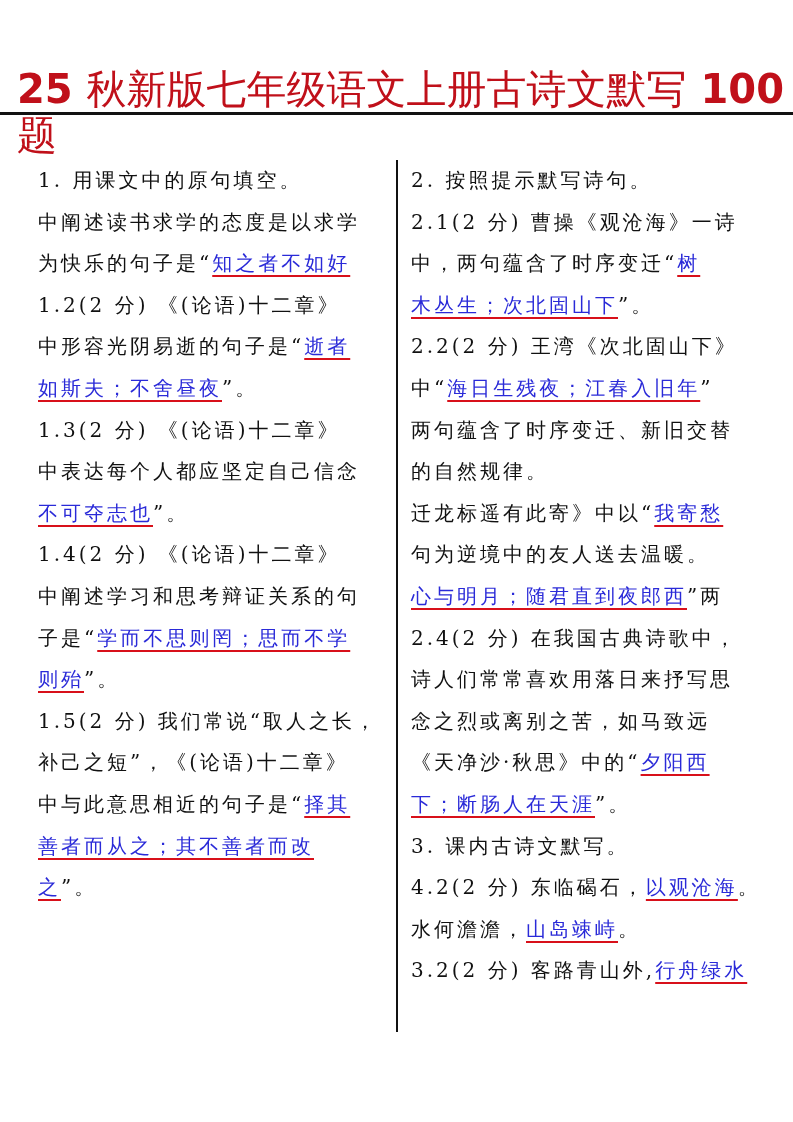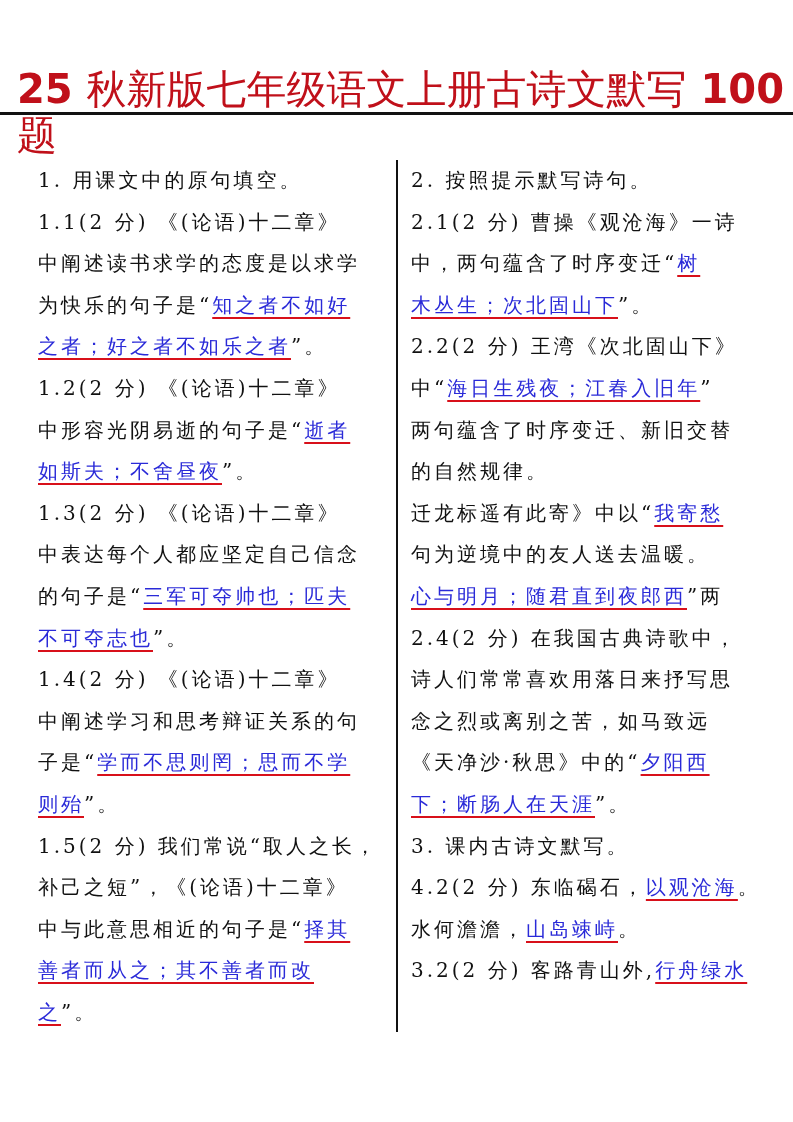--- a/index.html
+++ b/index.html
@@ -35,30 +35,27 @@
 </head>
 <body>
 
 <div class="title">
   <b>25 </b><span>秋新版七年级语文上册古诗文默写</span><b> 100 </b><span>题</span>
 </div>
 <div class="rule"></div>
 
 <div class="col left">
     <span class="line"><span>1.  用课文中的原句填空。</span></span>
-    <span class="line"><span>1.1(2 分) 《(论语)十二章》</span></span>
     <span class="line"><span>中阐述读书求学的态度是以求学</span></span>
     <span class="line"><span>为快乐的句子是“</span><span class="ans">知之者不如好</span></span>
-    <span class="line"><span class="ans">之者；好之者不如乐之者</span><span>”。</span></span>
     <span class="line"><span>1.2(2 分) 《(论语)十二章》</span></span>
     <span class="line"><span>中形容光阴易逝的句子是“</span><span class="ans">逝者</span></span>
     <span class="line"><span class="ans">如斯夫；不舍昼夜</span><span>”。</span></span>
     <span class="line"><span>1.3(2 分) 《(论语)十二章》</span></span>
     <span class="line"><span>中表达每个人都应坚定自己信念</span></span>
-    <span class="line"><span>的句子是“</span><span class="ans">三军可夺帅也；匹夫</span></span>
     <span class="line"><span class="ans">不可夺志也</span><span>”。</span></span>
     <span class="line"><span>1.4(2 分) 《(论语)十二章》</span></span>
     <span class="line"><span>中阐述学习和思考辩证关系的句</span></span>
     <span class="line"><span>子是“</span><span class="ans">学而不思则罔；思而不学</span></span>
     <span class="line"><span class="ans">则殆</span><span>”。</span></span>
     <span class="line"><span>1.5(2 分) 我们常说“取人之长，</span></span>
     <span class="line"><span>补己之短”，《(论语)十二章》</span></span>
     <span class="line"><span>中与此意思相近的句子是“</span><span class="ans">择其</span></span>
     <span class="line"><span class="ans">善者而从之；其不善者而改</span></span>
     <span class="line"><span class="ans">之</span><span>”。</span></span>

